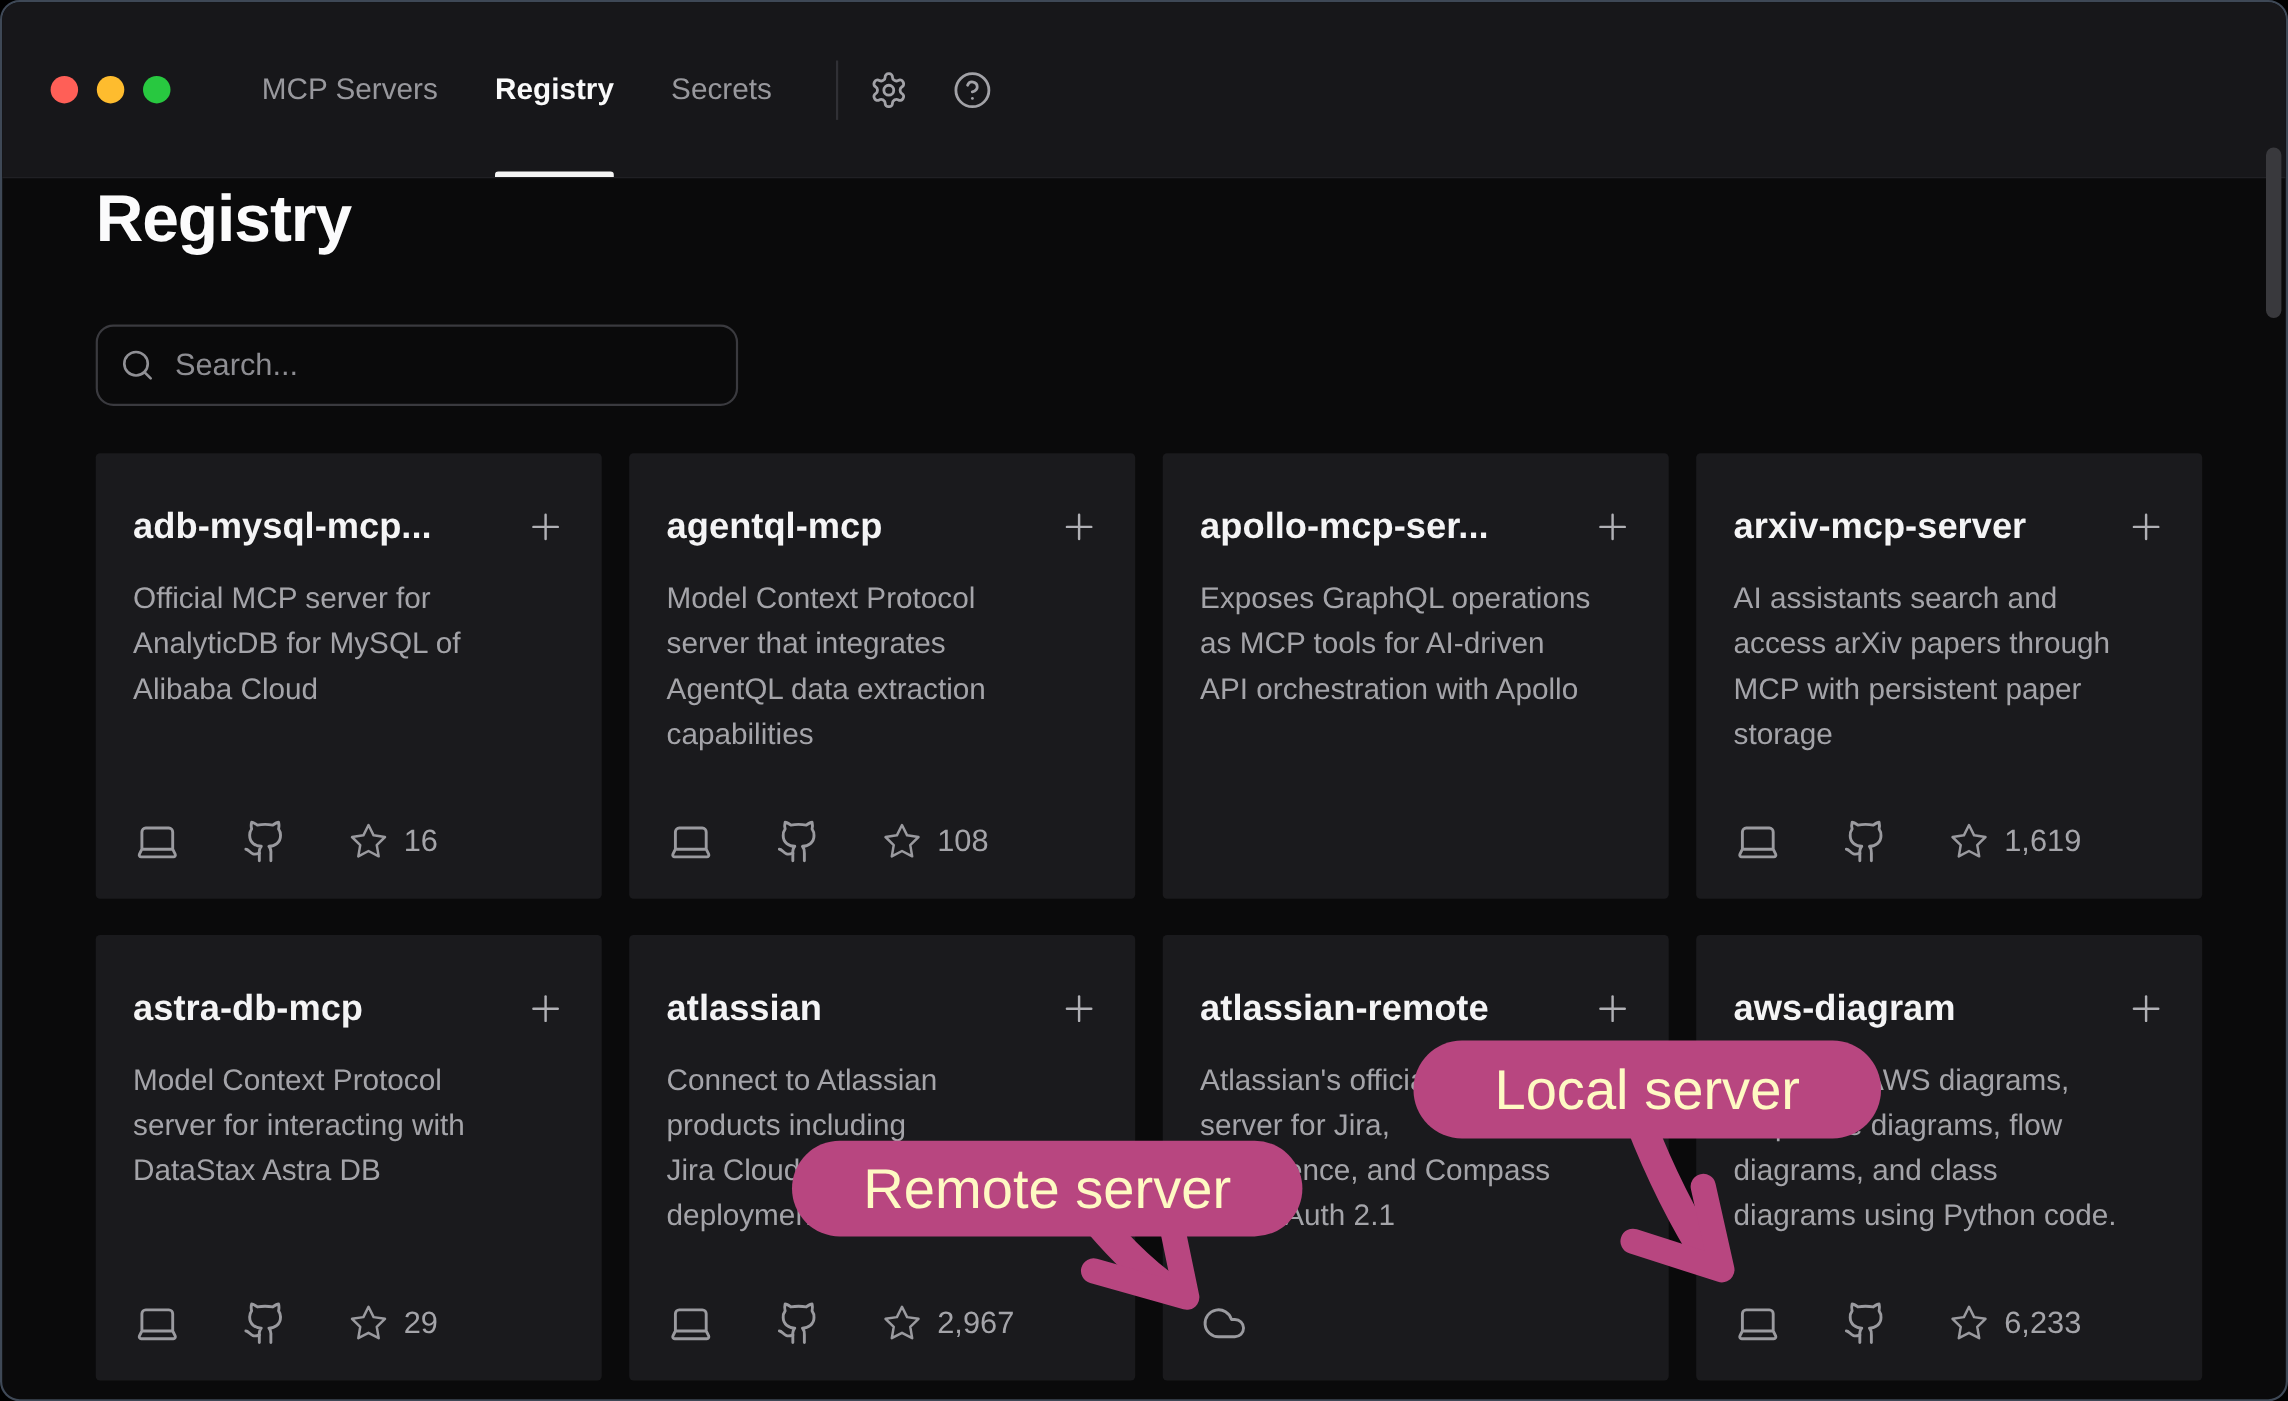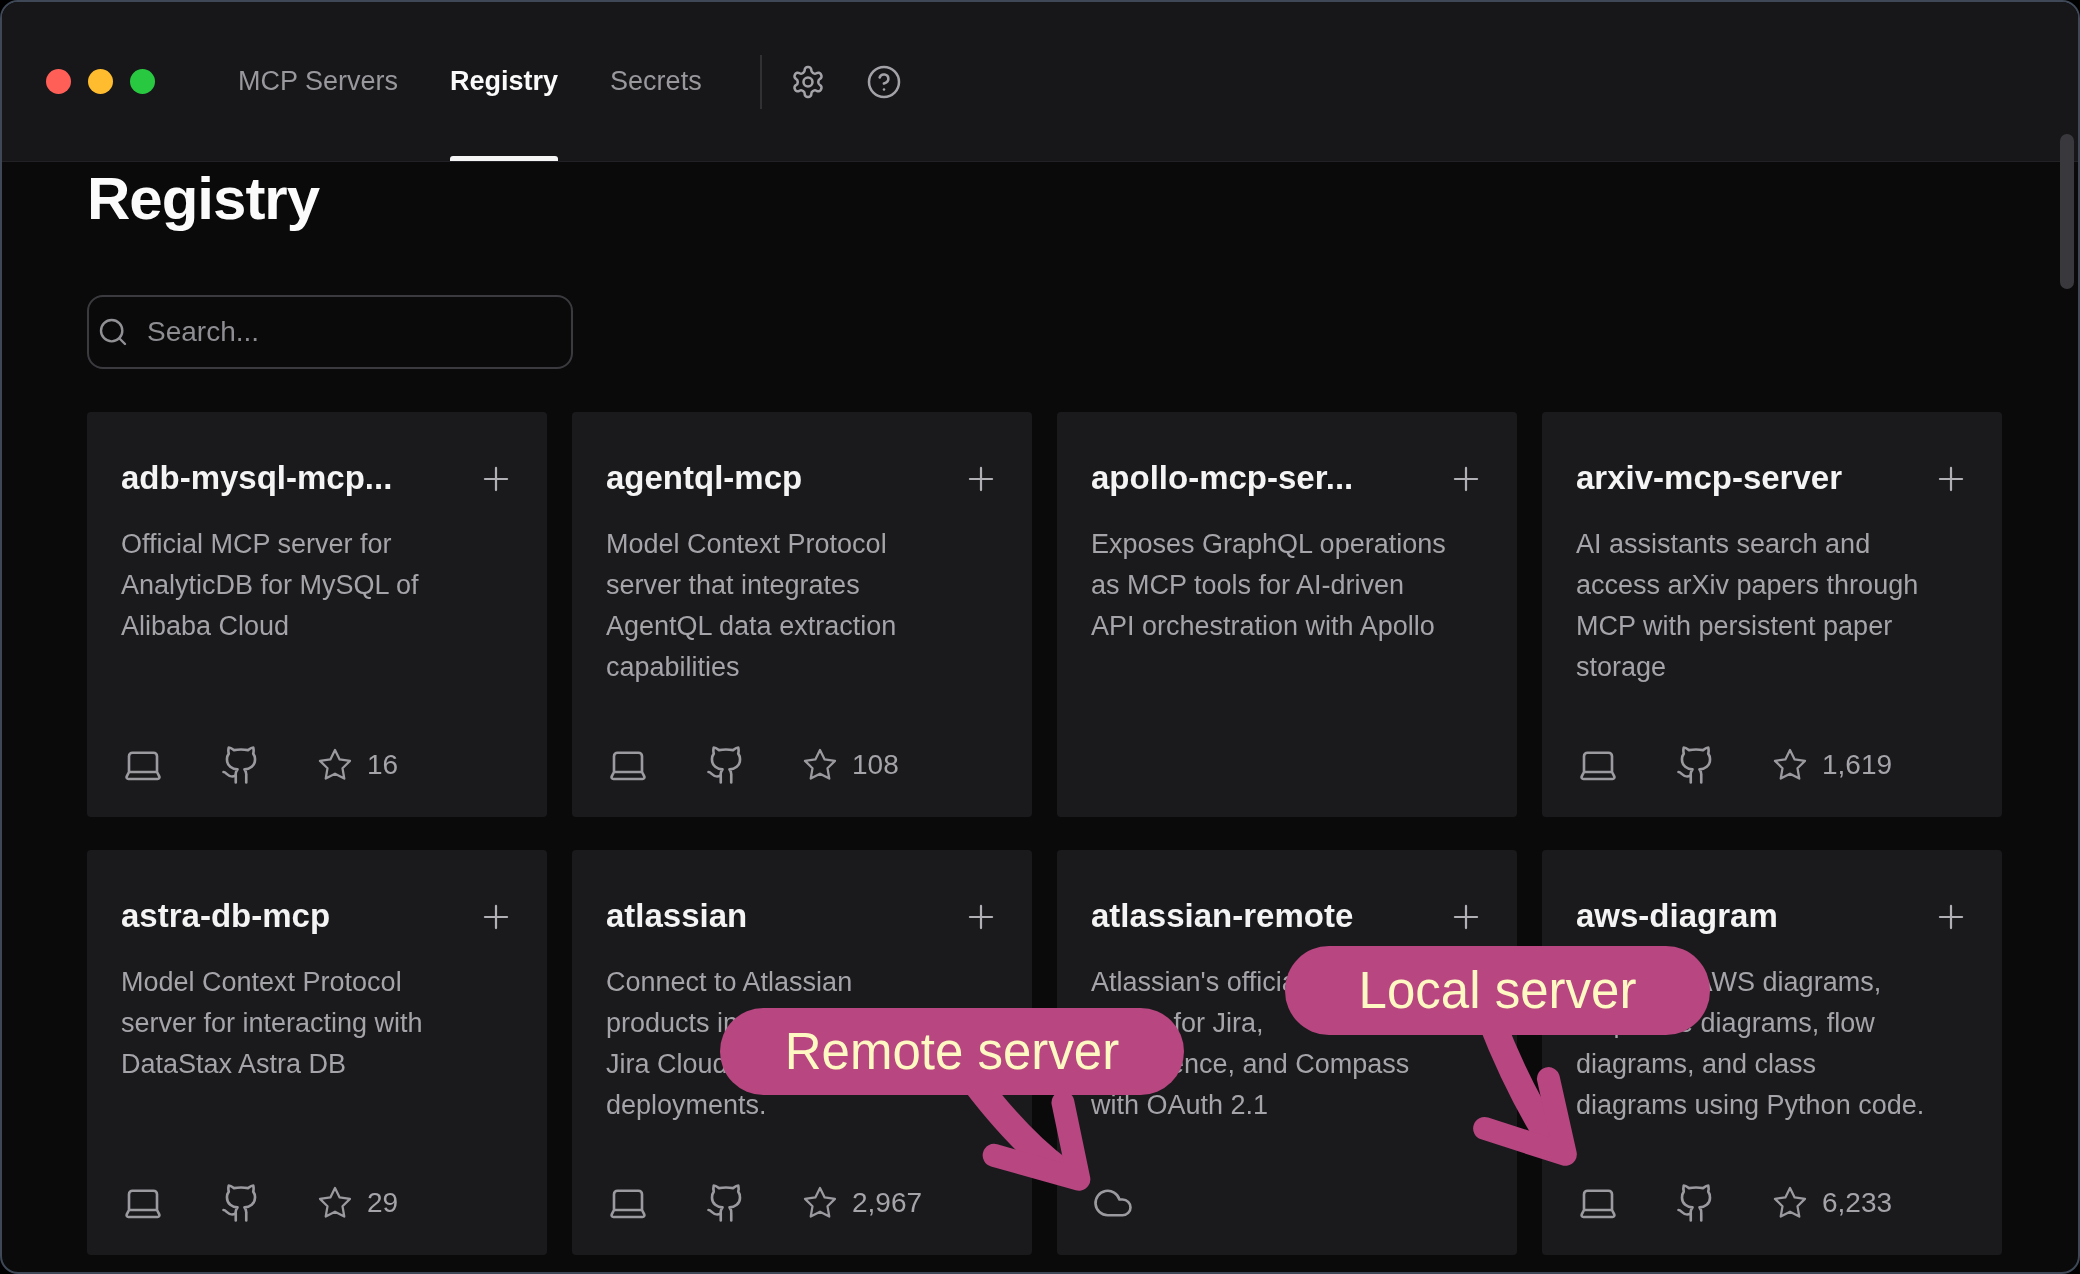--- a/index.html
+++ b/index.html
@@ -47,23 +47,23 @@
   .icon-btn + .icon-btn{margin-left:36px;}
   .icon-btn svg{width:36px; height:36px;}
 
   
   .page-title{
     position:absolute; left:85px; top:164px;
     font-size:60px; line-height:66px; font-weight:700; color:#fbfbfc;
     letter-spacing:-1px;
   }
   .search{
-    position:absolute; left:85px; top:293px; width:486px; height:74px;
+    position:absolute; left:85px; top:293px; width:584px; height:74px;
     border:2px solid #3a3a3f; border-radius:16px; background:transparent;
-    display:flex; align-items:center; padding:0 8px; color:#909095;
+    display:flex; align-items:center; padding:0 20px; color:#909095;
   }
   .search svg{width:32px; height:32px; flex:none;}
   .search input{
     flex:1; margin-left:18px; background:transparent; border:none; outline:none;
     font-family:"Liberation Sans", sans-serif;
     font-size:28px; color:#d6d6da;
   }
   .search input::placeholder{color:#8d8d92;}
 
   
@@ -100,21 +100,21 @@
   .stars svg{width:36px; height:36px;}
   .stars .count{font-size:28px; color:#a4a4a9;}
 
   
   .anno-layer{position:absolute; inset:0; pointer-events:none;}
   .badge{
     position:absolute; background:var(--accent); color:#fef9c3;
     display:flex; align-items:center; justify-content:center;
     font-weight:400; font-size:51px; letter-spacing:0;
   }
-  .badge.remote{left:718px; top:1006px; width:464px; height:87px; border-radius:44px;}
+  .badge.remote{left:718px; top:1035px; width:464px; height:87px; border-radius:44px;}
   .badge.local{left:1283px; top:944px; width:425px; height:89px; border-radius:44px;}
   .arrows{position:absolute; inset:0; width:100%; height:100%;}
   .arrows path{stroke:var(--accent); fill:none; stroke-linecap:round; stroke-linejoin:round;}
 
   
   .scroll-thumb{
     position:absolute; right:4px; top:132px; width:14px; height:155px;
     background:#39393d; border-radius:7px;
   }
 </style>

